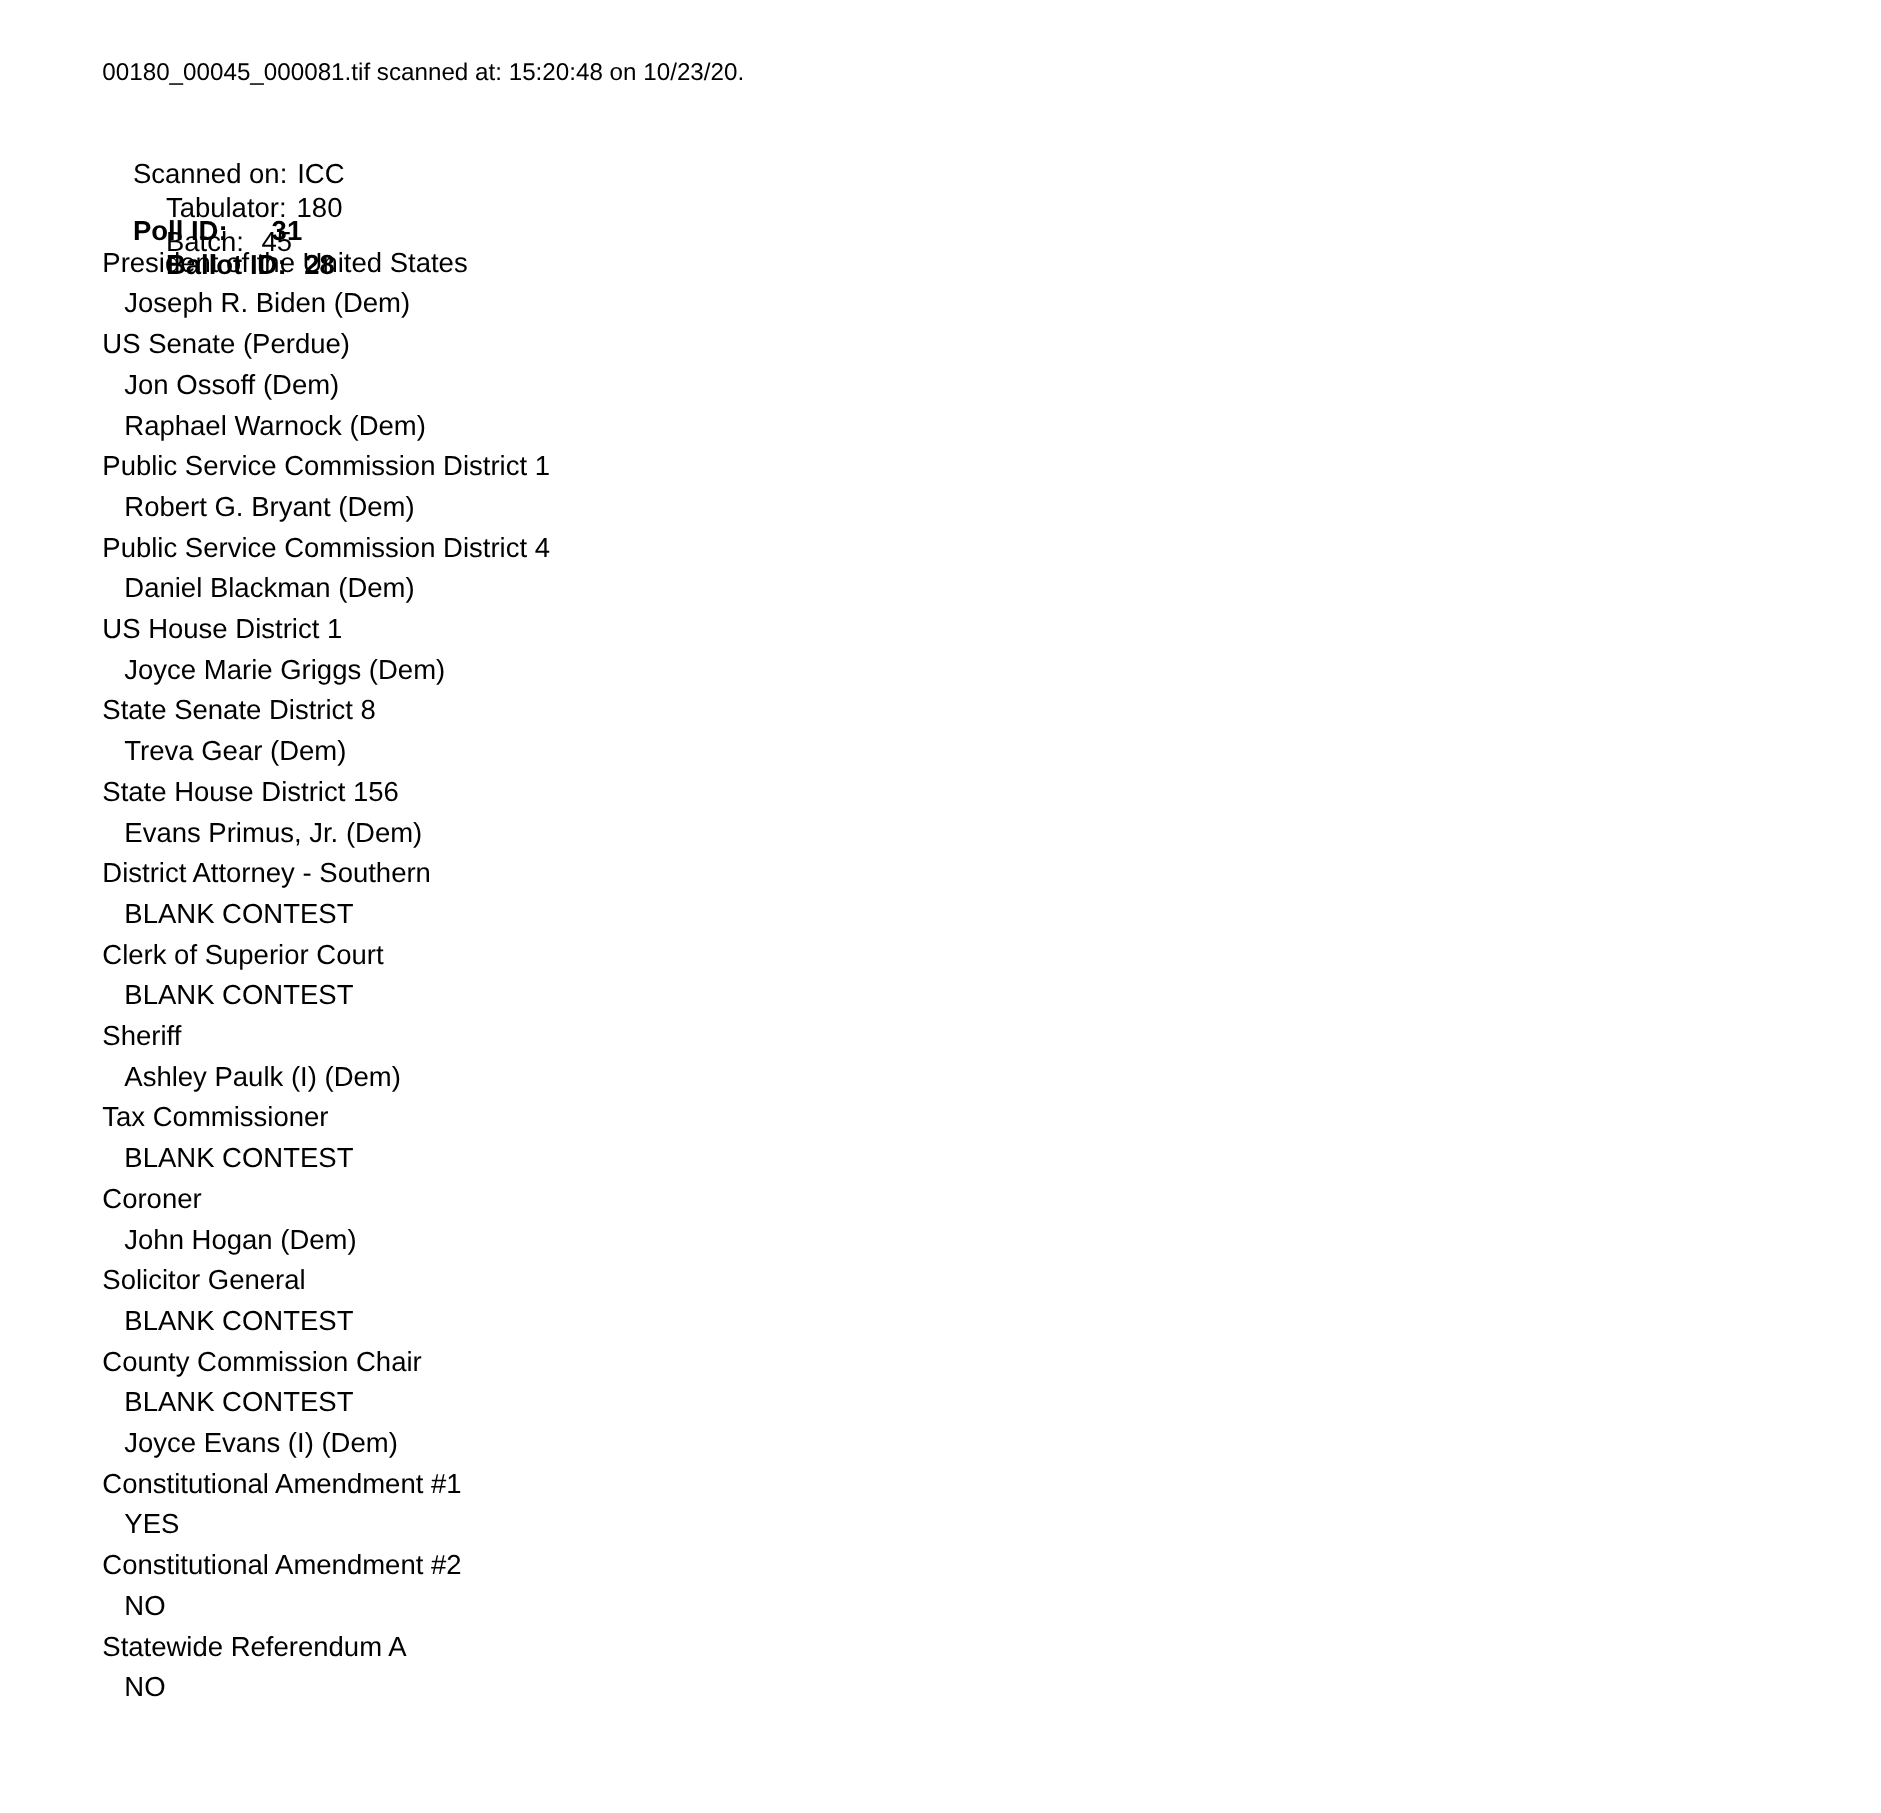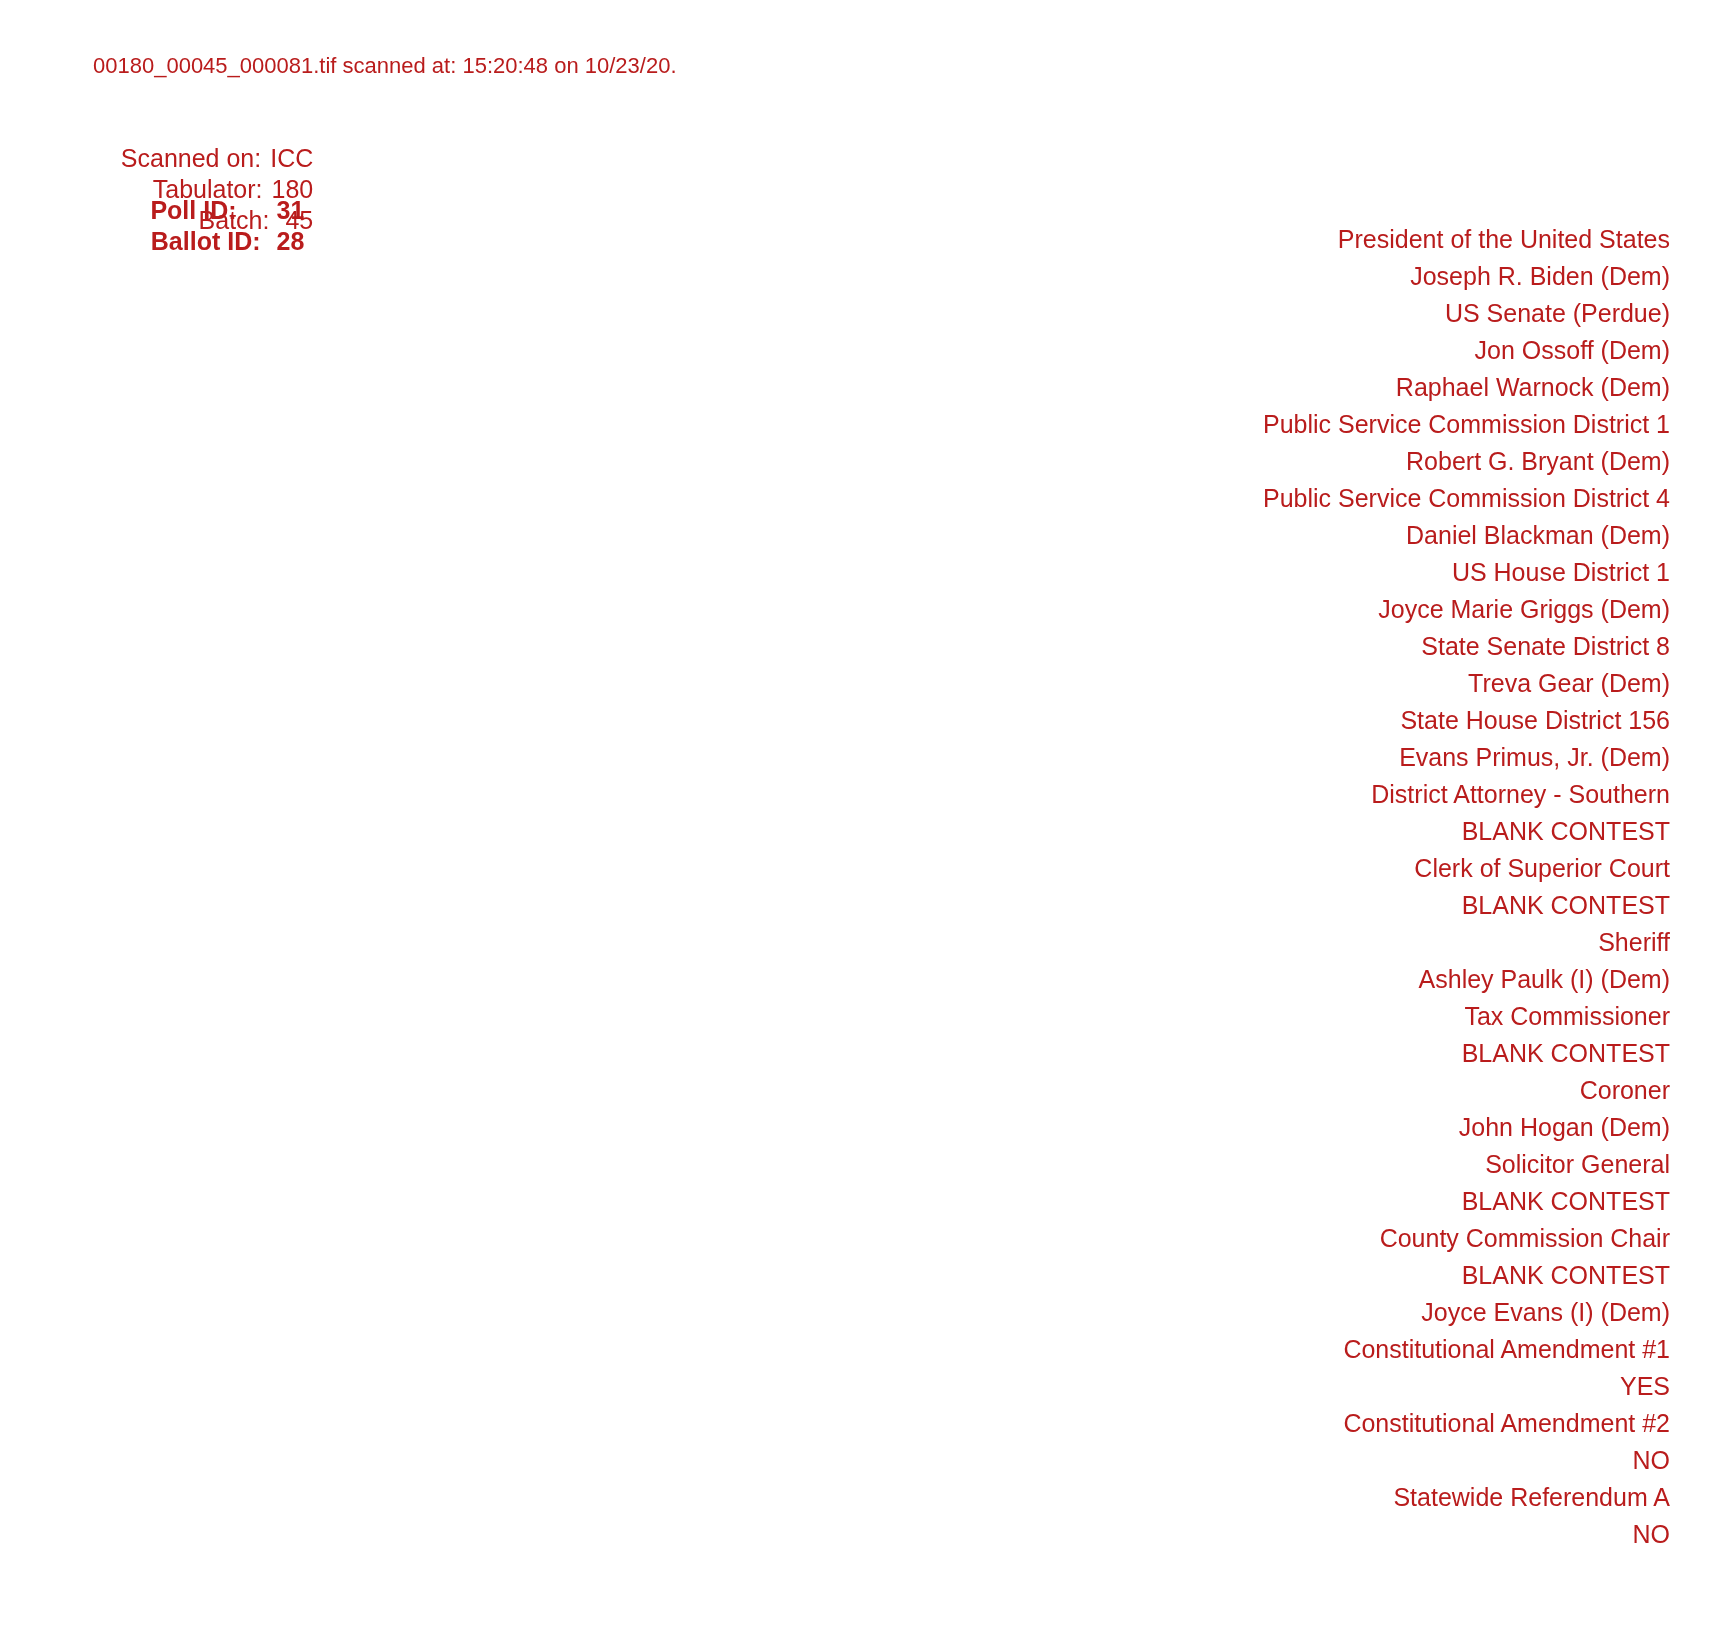--- a/index.html
+++ b/index.html
@@ -5,24 +5,23 @@
   html, body {
     margin: 0;
     padding: 0;
     background: #ffffff;
   }
   .page {
     position: relative;
     width: 1710px;
     height: 1648px;
     background: #ffffff;
-    color: #b91c1c;
+    color: #000000;
     font-family: "Liberation Sans", "DejaVu Sans", sans-serif;
     overflow: hidden;
-    text-align: right;
   }
   .filename-line {
     position: absolute;
     left: 93px;
     top: 52px;
     font-size: 22px;
     line-height: 28px;
     white-space: pre;
   }
   .scan-line {

